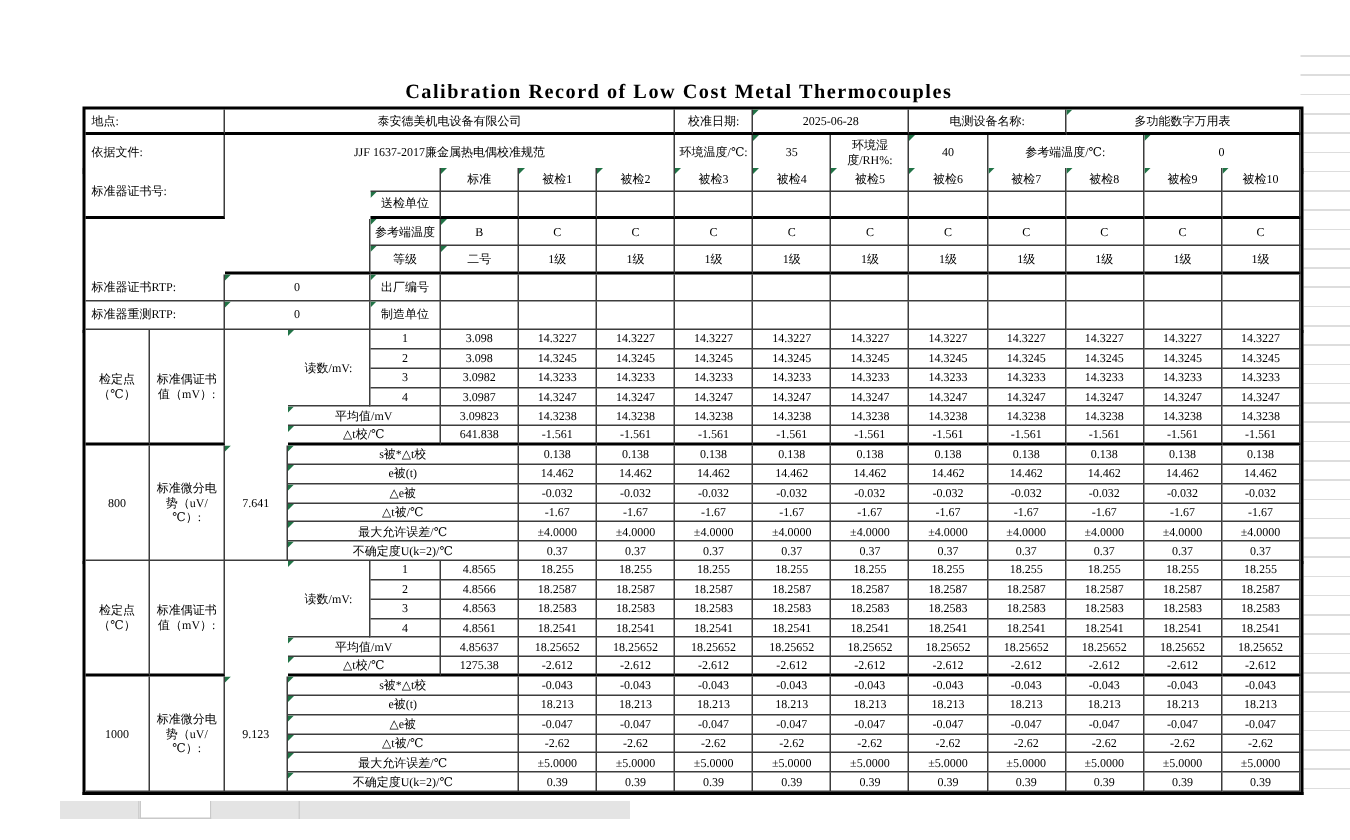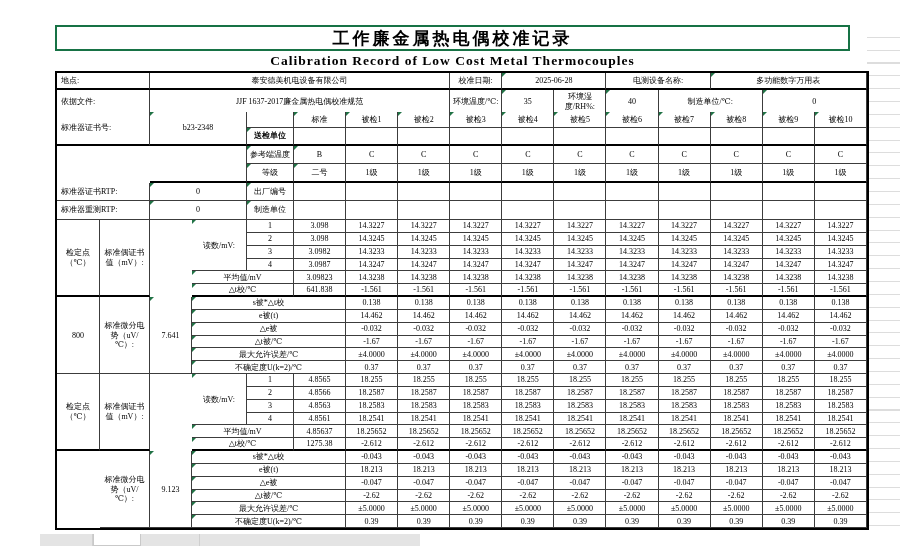--- a/index.html
+++ b/index.html
@@ -33,48 +33,44 @@
   .tab{height:12px;border-right:1px solid #cfcfcf;background:#e4e4e4;}
   .tab.active{background:#ffffff;border:1px solid #c9c9c9;border-top:none;box-sizing:border-box;}
 </style>
 </head>
 <body>
 
 <div class="page">
 
   <div class="right-lines"></div>
 
-  <div class="title-box">
-    <span>工作廉金属热电偶校准记录</span>
-  </div>
   <div class="subtitle">Calibration Record of Low Cost Metal Thermocouples</div>
 
   <div class="grid gA">
     <div class="cell lbl-left mb" style="grid-row:1;grid-column:1 / span 2">地点:</div>
     <div class="cell mb" style="grid-row:1;grid-column:3 / span 6">泰安德美机电设备有限公司</div>
     <div class="cell mb" style="grid-row:1;grid-column:9">校准日期:</div>
     <div class="cell mb tri" style="grid-row:1;grid-column:10 / span 2">2025-06-28</div>
     <div class="cell mb" style="grid-row:1;grid-column:12 / span 2">电测设备名称:</div>
     <div class="cell mb tri" style="grid-row:1;grid-column:14 / span 3">多功能数字万用表</div>
 
     <div class="cell lbl-left" style="grid-row:2;grid-column:1 / span 2">依据文件:</div>
     <div class="cell" style="grid-row:2;grid-column:3 / span 6">JJF 1637-2017廉金属热电偶校准规范</div>
     <div class="cell" style="grid-row:2;grid-column:9">环境温度/℃:</div>
     <div class="cell tri" style="grid-row:2;grid-column:10">35</div>
     <div class="cell" style="grid-row:2;grid-column:11">环境湿度/RH%:</div>
     <div class="cell tri" style="grid-row:2;grid-column:12">40</div>
-    <div class="cell" style="grid-row:2;grid-column:13 / span 2">制造单位/℃:</div>
+    <div class="cell" style="grid-row:2;grid-column:13 / span 2">参考端温度/℃:</div>
     <div class="cell tri" style="grid-row:2;grid-column:15 / span 2">0</div>
   </div>
 
   <div class="grid gB" id="gridB">
       <div class="cell lbl-left mb" style="grid-area: 1 / 1 / span 2 / span 2;">标准器证书号:</div>
-      <div class="cell mb tri" style="grid-area: 1 / 3 / span 2 / span 2;">b23-2348</div>
       <div class="cell" style="grid-area: 1 / 5;"></div>
-      <div class="cell mb tri" style="grid-area: 2 / 5; font-weight: bold;">送检单位</div>
+      <div class="cell mb tri" style="grid-area: 2 / 5;">送检单位</div>
       <div class="cell tri" style="grid-area: 1 / 6;">标准</div>
       <div class="cell tri" style="grid-area: 1 / 7;">被检1</div>
       <div class="cell tri" style="grid-area: 1 / 8;">被检2</div>
       <div class="cell tri" style="grid-area: 1 / 9;">被检3</div>
       <div class="cell tri" style="grid-area: 1 / 10;">被检4</div>
       <div class="cell tri" style="grid-area: 1 / 11;">被检5</div>
       <div class="cell tri" style="grid-area: 1 / 12;">被检6</div>
       <div class="cell tri" style="grid-area: 1 / 13;">被检7</div>
       <div class="cell tri" style="grid-area: 1 / 14;">被检8</div>
       <div class="cell tri" style="grid-area: 1 / 15;">被检9</div>
@@ -286,20 +282,21 @@
       <div class="cell" style="grid-area: 12 / 10;">0.37</div>
       <div class="cell" style="grid-area: 12 / 11;">0.37</div>
       <div class="cell" style="grid-area: 12 / 12;">0.37</div>
       <div class="cell" style="grid-area: 12 / 13;">0.37</div>
       <div class="cell" style="grid-area: 12 / 14;">0.37</div>
       <div class="cell" style="grid-area: 12 / 15;">0.37</div>
       <div class="cell" style="grid-area: 12 / 16;">0.37</div>
     </div>
   <div class="grid gD" id="grid1000">
       <div class="cell mb" style="grid-area: 1 / 1 / span 6;">检定点（℃）</div>
+      <div class="cell" style="grid-area: 7 / 1 / span 6;">1000</div>
       <div class="cell mb" style="grid-area: 1 / 2 / span 6;">标准偶证书值（mV）:</div>
       <div class="cell" style="grid-area: 7 / 2 / span 6;">标准微分电势（uV/℃）:</div>
       <div class="cell tri" style="grid-area: 7 / 3 / span 6;">9.123</div>
       <div class="cell tri" style="grid-area: 1 / 4 / span 4;">读数/mV:</div>
       <div class="cell" style="grid-area: 1 / 5;">1</div>
       <div class="cell" style="grid-area: 1 / 6;">4.8565</div>
       <div class="cell" style="grid-area: 1 / 7;">18.255</div>
       <div class="cell" style="grid-area: 1 / 8;">18.255</div>
       <div class="cell" style="grid-area: 1 / 9;">18.255</div>
       <div class="cell" style="grid-area: 1 / 10;">18.255</div>

